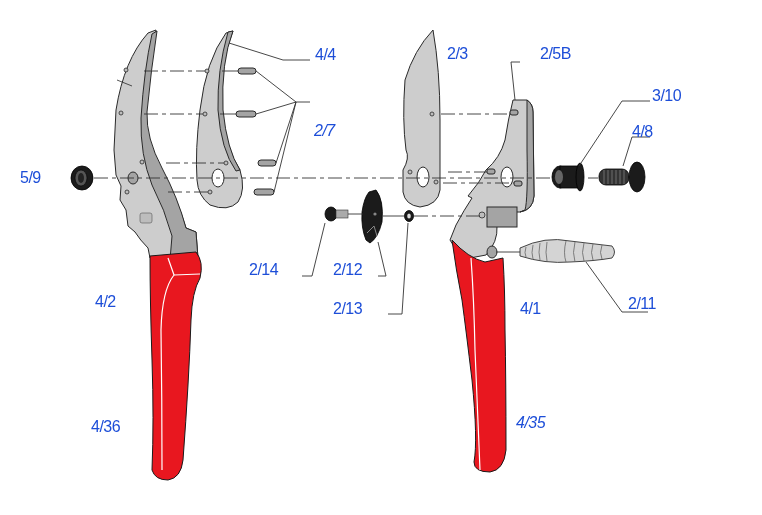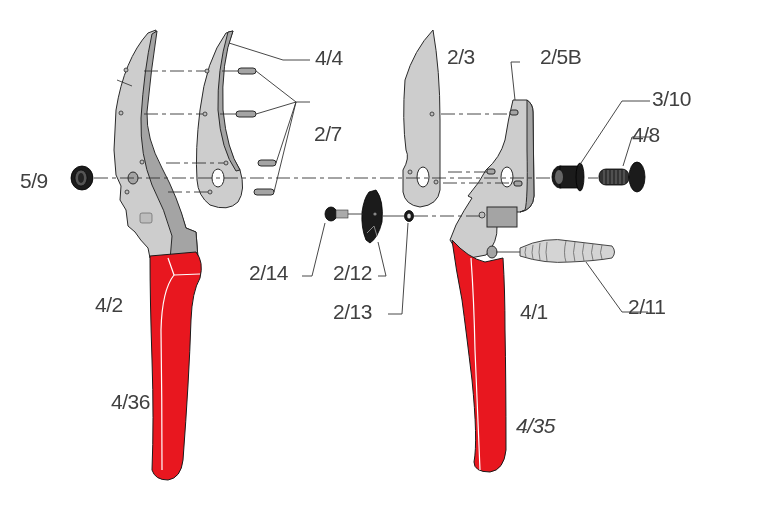--- a/index.html
+++ b/index.html
@@ -1,20 +1,20 @@
 <!DOCTYPE html>
 <html><head>
 <meta charset="utf-8">
 <style>
   html, body { margin: 0; padding: 0; background: #ffffff; }
   body { width: 762px; height: 515px; overflow: hidden; position: relative;
          font-family: "Liberation Sans", sans-serif; }
   #diagram { position: absolute; left: 0; top: 0; width: 762px; height: 515px; }
   .callout { position: absolute; font-family: "Liberation Sans", sans-serif;
-             font-size: 21px; color: #404040; line-height: 1; white-space: nowrap;
+             font-size: 16px; color: #1d4ed8; line-height: 1; white-space: nowrap;
              letter-spacing: -0.5px; }
 </style>
 </head>
 <body>
 
 <svg id="diagram" viewBox="0 0 762 515" xmlns="http://www.w3.org/2000/svg">
   <defs>
     <style>
       .metal { fill: #cdcdcd; stroke: #2a2a2a; stroke-width: 1; }
       .metaldk { fill: #a4a4a4; stroke: #2a2a2a; stroke-width: 1; }
@@ -170,24 +170,24 @@
     <polyline class="lead" points="378,242 386,276 378,276"></polyline>
     <polyline class="lead" points="408,223 402,314 388,314"></polyline>
     <polyline class="lead" points="515,100 511,62 520,62"></polyline>
     <polyline class="lead" points="579,166 622,101 650,101"></polyline>
     <polyline class="lead" points="623,166 632,137 650,137"></polyline>
     <polyline class="lead" points="586,262 622,312 648,312"></polyline>
   </g>
 </svg>
 
 <div class="callout" style="left:315px; top:47px;">4/4</div>
-<div class="callout" style="left:314px; top:123px;">2/7</div>
+<div class="callout" style="left:314px; top:123px;font-style:italic;">2/7</div>
 <div class="callout" style="left:20px; top:170px;">5/9</div>
 <div class="callout" style="left:95px; top:262px;margin-top:32px;">4/2</div>
-<div class="callout" style="left:91px; top:391px;margin-left:20px;">4/36</div>
+<div class="callout" style="left:91px; top:419px;">4/36</div>
 <div class="callout" style="left:249px; top:262px;">2/14</div>
 <div class="callout" style="left:333px; top:262px;">2/12</div>
 <div class="callout" style="left:333px; top:301px;">2/13</div>
 <div class="callout" style="left:447px; top:46px;text-align:center;">2/3</div>
 <div class="callout" style="left:523px; top:46px;margin-left:17px;">2/5B</div>
 <div class="callout" style="left:652px; top:88px;">3/10</div>
 <div class="callout" style="left:632px; top:124px;">4/8</div>
 <div class="callout" style="left:520px; top:301px;">4/1</div>
 <div class="callout" style="left:628px; top:296px;">2/11</div>
 <div class="callout" style="left:516px; top:415px;font-style:italic;">4/35</div>

